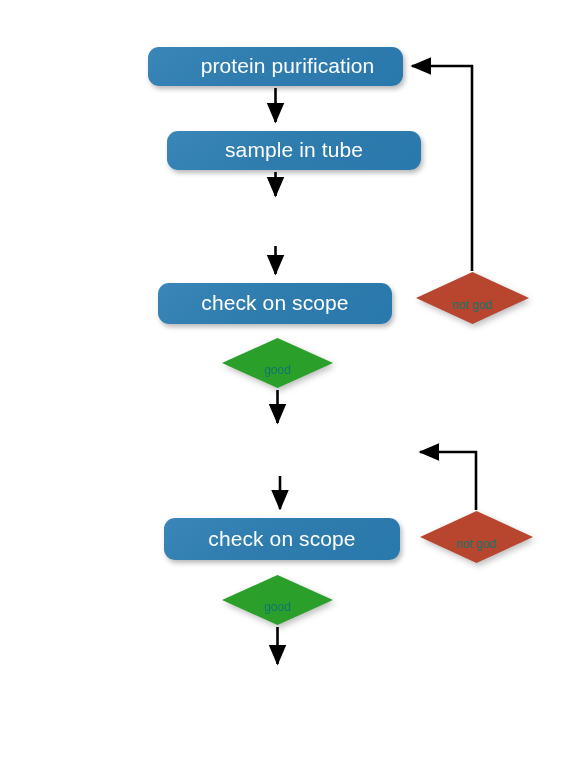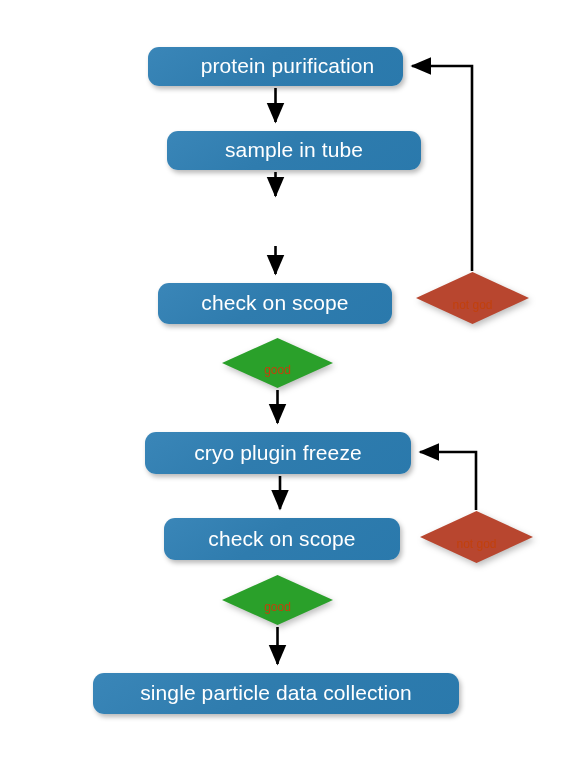--- a/index.html
+++ b/index.html
@@ -47,21 +47,21 @@
     align-items: center;
     justify-content: center;
   }
   .diamond .shape {
     position: absolute;
     inset: 0;
     filter: drop-shadow(2px 3px 3px rgba(0,0,0,0.26));
   }
   .diamond .diamond-label {
     position: relative;
-    color: #c2410c;
+    color: #0f766e;
     line-height: 1;
     text-align: center;
     z-index: 2;
     margin-top: 14px;
   }
 
   
   .connector {
     position: absolute;
     left: 0;
@@ -122,31 +122,25 @@
 
   <div class="node-box" style="left:167px; top:131px; width:254px; height:39px; font-size:21px;">
     <span class="node-label">sample in tube</span>
   </div>
 
 
   <div class="node-box" style="left:158px; top:283px; width:234px; height:41px; font-size:21px;">
     <span class="node-label">check on scope</span>
   </div>
 
-  <div class="node-box" style="left:145px; top:432px; width:266px; height:42px; font-size:21px;">
-    <span class="node-label">cryo plugin freeze</span>
-  </div>
 
   <div class="node-box" style="left:164px; top:518px; width:236px; height:42px; font-size:21px;">
     <span class="node-label">check on scope</span>
   </div>
 
-  <div class="node-box" style="left:93px; top:673px; width:366px; height:41px; font-size:21px;">
-    <span class="node-label">single particle data collection</span>
-  </div>
 
   <div class="diamond" style="left:222px; top:338px; width:111px; height:50px;">
     <svg class="shape" viewBox="0 0 111 50" preserveAspectRatio="none" xmlns="http://www.w3.org/2000/svg">
       <polygon points="55.5,0 111,25 55.5,50 0,25" fill="#2aa02a"></polygon>
     </svg>
     <span class="diamond-label" style="font-size:12px;">good</span>
   </div>
 
   <div class="diamond" style="left:416px; top:272px; width:113px; height:52px;">
     <svg class="shape" viewBox="0 0 113 52" preserveAspectRatio="none" xmlns="http://www.w3.org/2000/svg">

